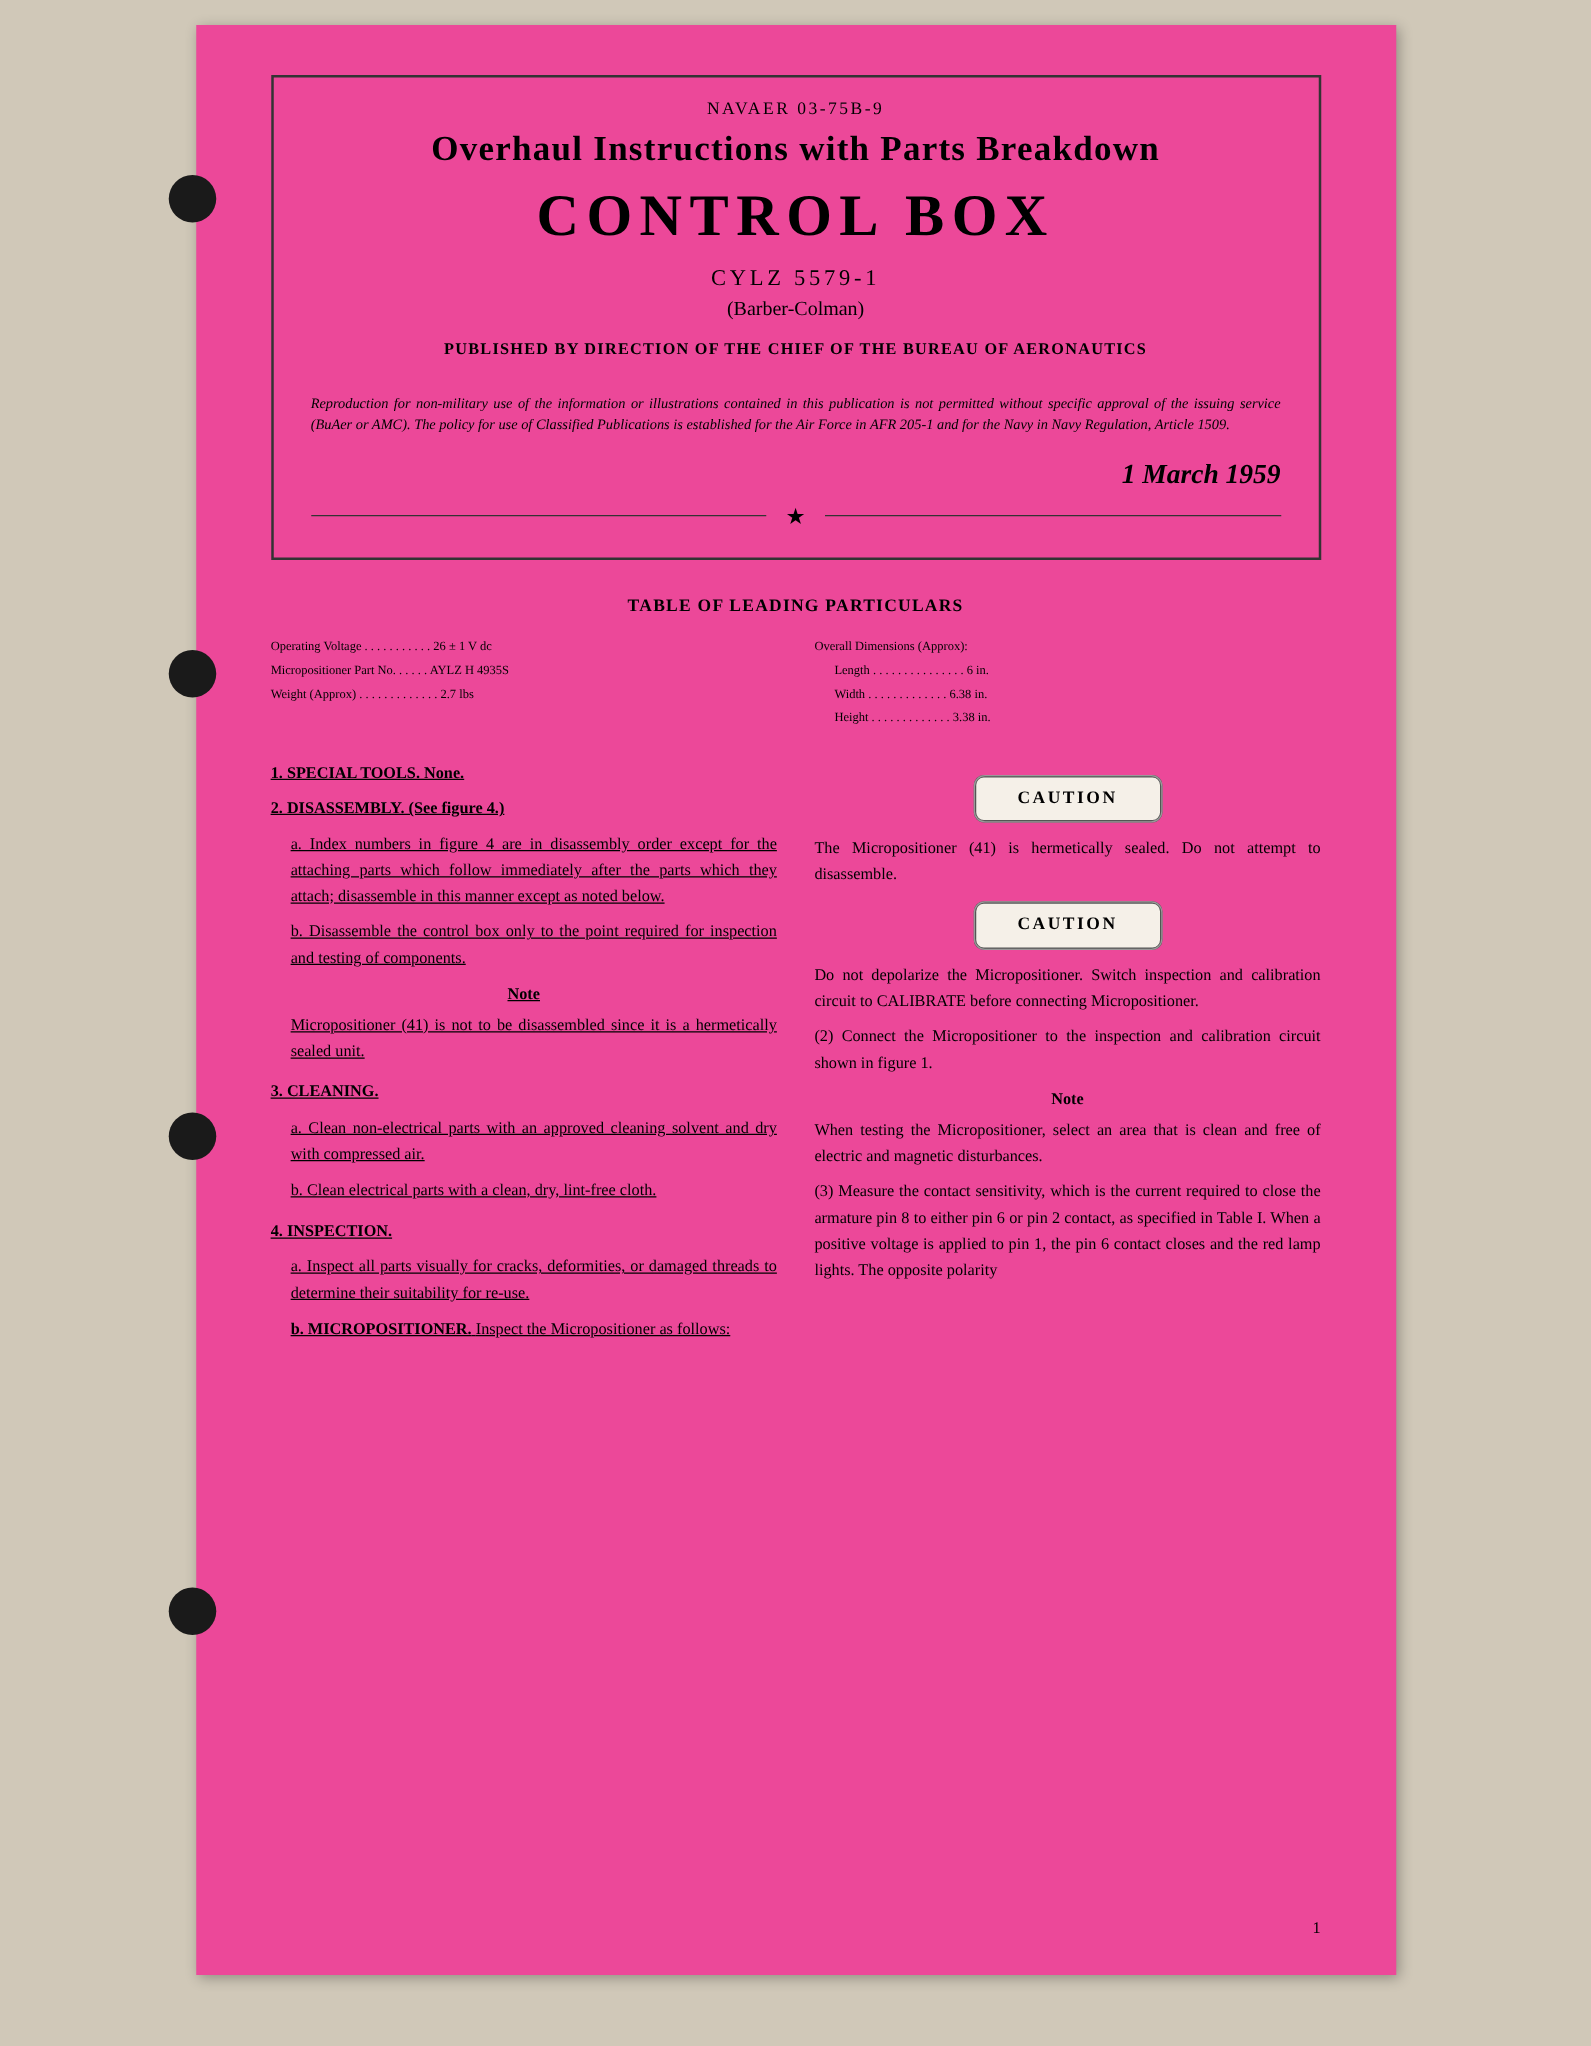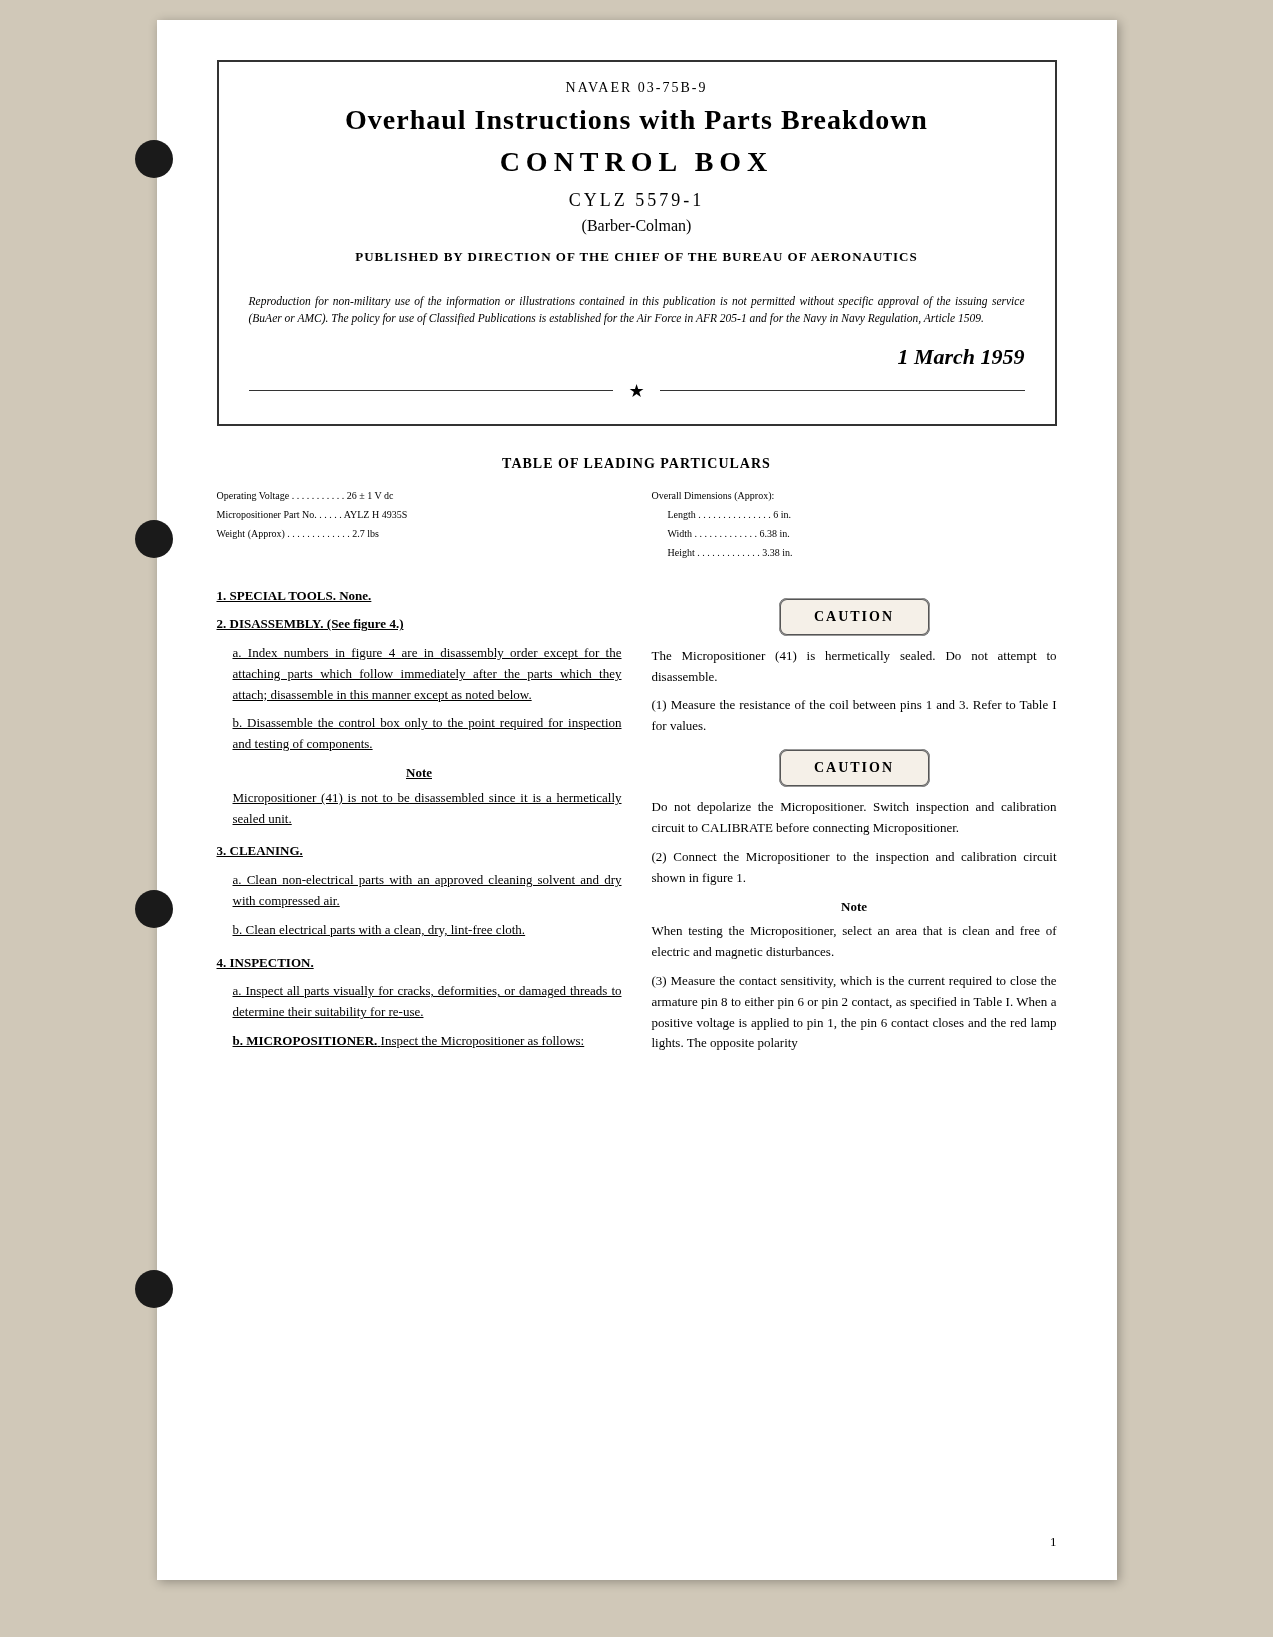--- a/index.html
+++ b/index.html
@@ -5,21 +5,21 @@
     * { margin: 0; padding: 0; box-sizing: border-box; }
     body {
       background: #d0c8b8;
       display: flex;
       justify-content: center;
       align-items: flex-start;
       padding: 20px;
       font-family: 'Times New Roman', Times, serif;
     }
     .page {
-      background: #ffffff;
+      background: #ec4899;
       width: 960px;
       min-height: 1560px;
       padding: 40px 60px 60px 60px;
       box-shadow: 2px 2px 10px rgba(0,0,0,0.3);
       position: relative;
     }
     
     .circle-marker {
       position: absolute;
       left: -22px;
@@ -42,21 +42,21 @@
       margin-bottom: 8px;
       font-weight: normal;
     }
     .main-title {
       font-size: 28px;
       font-weight: bold;
       margin-bottom: 10px;
       letter-spacing: 1px;
     }
     .control-box-title {
-      font-size: 28px;
+      font-size: 47px;
       font-weight: bold;
       letter-spacing: 6px;
       margin-bottom: 12px;
     }
     .part-number {
       font-size: 18px;
       letter-spacing: 3px;
       margin-bottom: 6px;
     }
     .manufacturer {
@@ -249,21 +249,20 @@
     </div>
 
     <div class="right-col">
 
       <div class="caution-box">
         <span>CAUTION</span>
       </div>
 
       <p>The Micropositioner (41) is hermetically sealed. Do not attempt to disassemble.</p>
 
-      <p>(1)  Measure the resistance of the coil between pins 1 and 3. Refer to Table I for values.</p>
 
       <div class="caution-box">
         <span>CAUTION</span>
       </div>
 
       <p>Do not depolarize the Micropositioner. Switch inspection and calibration circuit to CALIBRATE before connecting Micropositioner.</p>
 
       <p>(2)  Connect the Micropositioner to the inspection and calibration circuit shown in figure 1.</p>
 
       <div class="note-label">Note</div>

